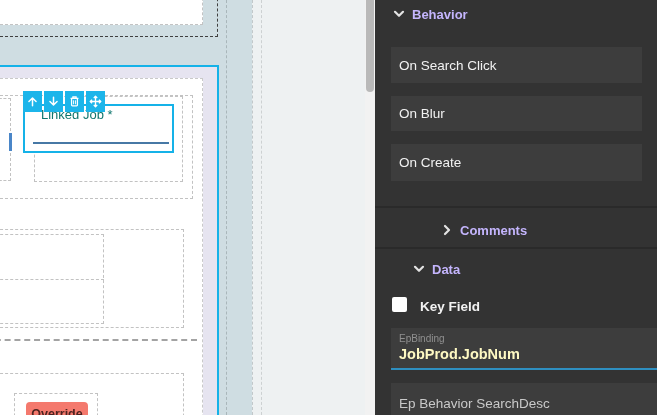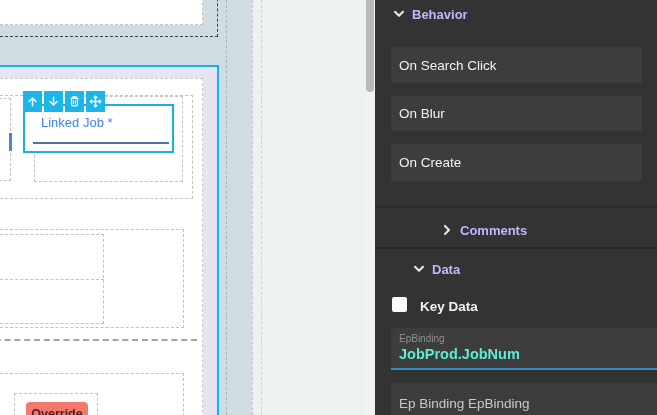--- a/index.html
+++ b/index.html
@@ -37,22 +37,22 @@
   .row1-narrow { left: -6px;  top: 19px;  width: 26px;  height: 83px; }
   .row1-main   { left: 43px;  top: 17px;  width: 149px; height: 86px; }
   .drop-indicator {
     left: 18px; top: 54px; width: 3px; height: 18px; background: #4a86c8;
   }
   .selected-widget {
     left: 32px; top: 25px; width: 151px; height: 49px;
     background: #fff; border: 2px solid #15b2e8; z-index: 3;
   }
   .widget-label {
-    position: absolute; left: 16px; top: 9px;
-    font-size: 13px; color: #3b82f6; white-space: nowrap;
+    position: absolute; left: 16px; top: 1px;
+    font-size: 13px; color: #0f766e; white-space: nowrap;
   }
   .widget-underline {
     position: absolute; left: 8px; width: 136px; bottom: 7px;
     border-bottom: 2px solid #4778a5;
   }
   .widget-toolbar {
     left: 32px; top: 12px; z-index: 5; display: flex; gap: 2px;
   }
   .tb-btn {
     width: 19px; height: 21px; background: #1cb5ea;
@@ -108,21 +108,21 @@
   }
   .check-label {
     position: absolute; left: 45px; font-size: 13.5px; font-weight: 600; color: #f2f2f2;
   }
   .ep-row {
     position: absolute; left: 16px; right: 0; top: 328px; height: 42px;
     background: #3d3d3d; border-bottom: 2px solid #2e8fc0;
     padding: 5px 8px 0 8px; cursor: text;
   }
   .ep-label { font-size: 10px; color: #909090; line-height: 12px; }
-  .ep-value { font-size: 14.5px; font-weight: bold; color: #5eead4; line-height: 18px; }
+  .ep-value { font-size: 14.5px; font-weight: bold; color: #fef9c3; line-height: 18px; }
   .search-row {
     position: absolute; left: 16px; right: 0; top: 383px; height: 50px;
     background: #3d3d3d; display: flex; align-items: flex-start;
     padding: 13px 0 0 8px; font-size: 13.5px; color: #c9c9c9; cursor: text;
   }
 </style>
 </head>
 <body>
 
 <div class="abs canvas">
@@ -231,24 +231,24 @@
   <div class="section-header" style="top:255px;margin-left:20px;">
     <span class="chev">
       <svg width="12" height="12" viewBox="0 0 12 12">
           <path d="M2 3.8 L6 7.8 L10 3.8" stroke="#e3e3e3" stroke-width="2.2" fill="none" stroke-linecap="round" stroke-linejoin="round"></path>
         </svg>
     </span>
     <span class="sec-title">Data</span>
   </div>
 
   <div class="checkbox" style="top:297px;"></div>
-  <div class="check-label" style="top:299px;">Key Data</div>
+  <div class="check-label" style="top:299px;">Key Field</div>
 
   <div class="ep-row">
     <div class="ep-label">EpBinding</div>
     <div class="ep-value">JobProd.JobNum</div>
   </div>
 
   <div class="search-row">
-    <span>Ep Binding EpBinding</span>
+    <span>Ep Behavior SearchDesc</span>
   </div>
 
 </div>
 
 </body></html>

